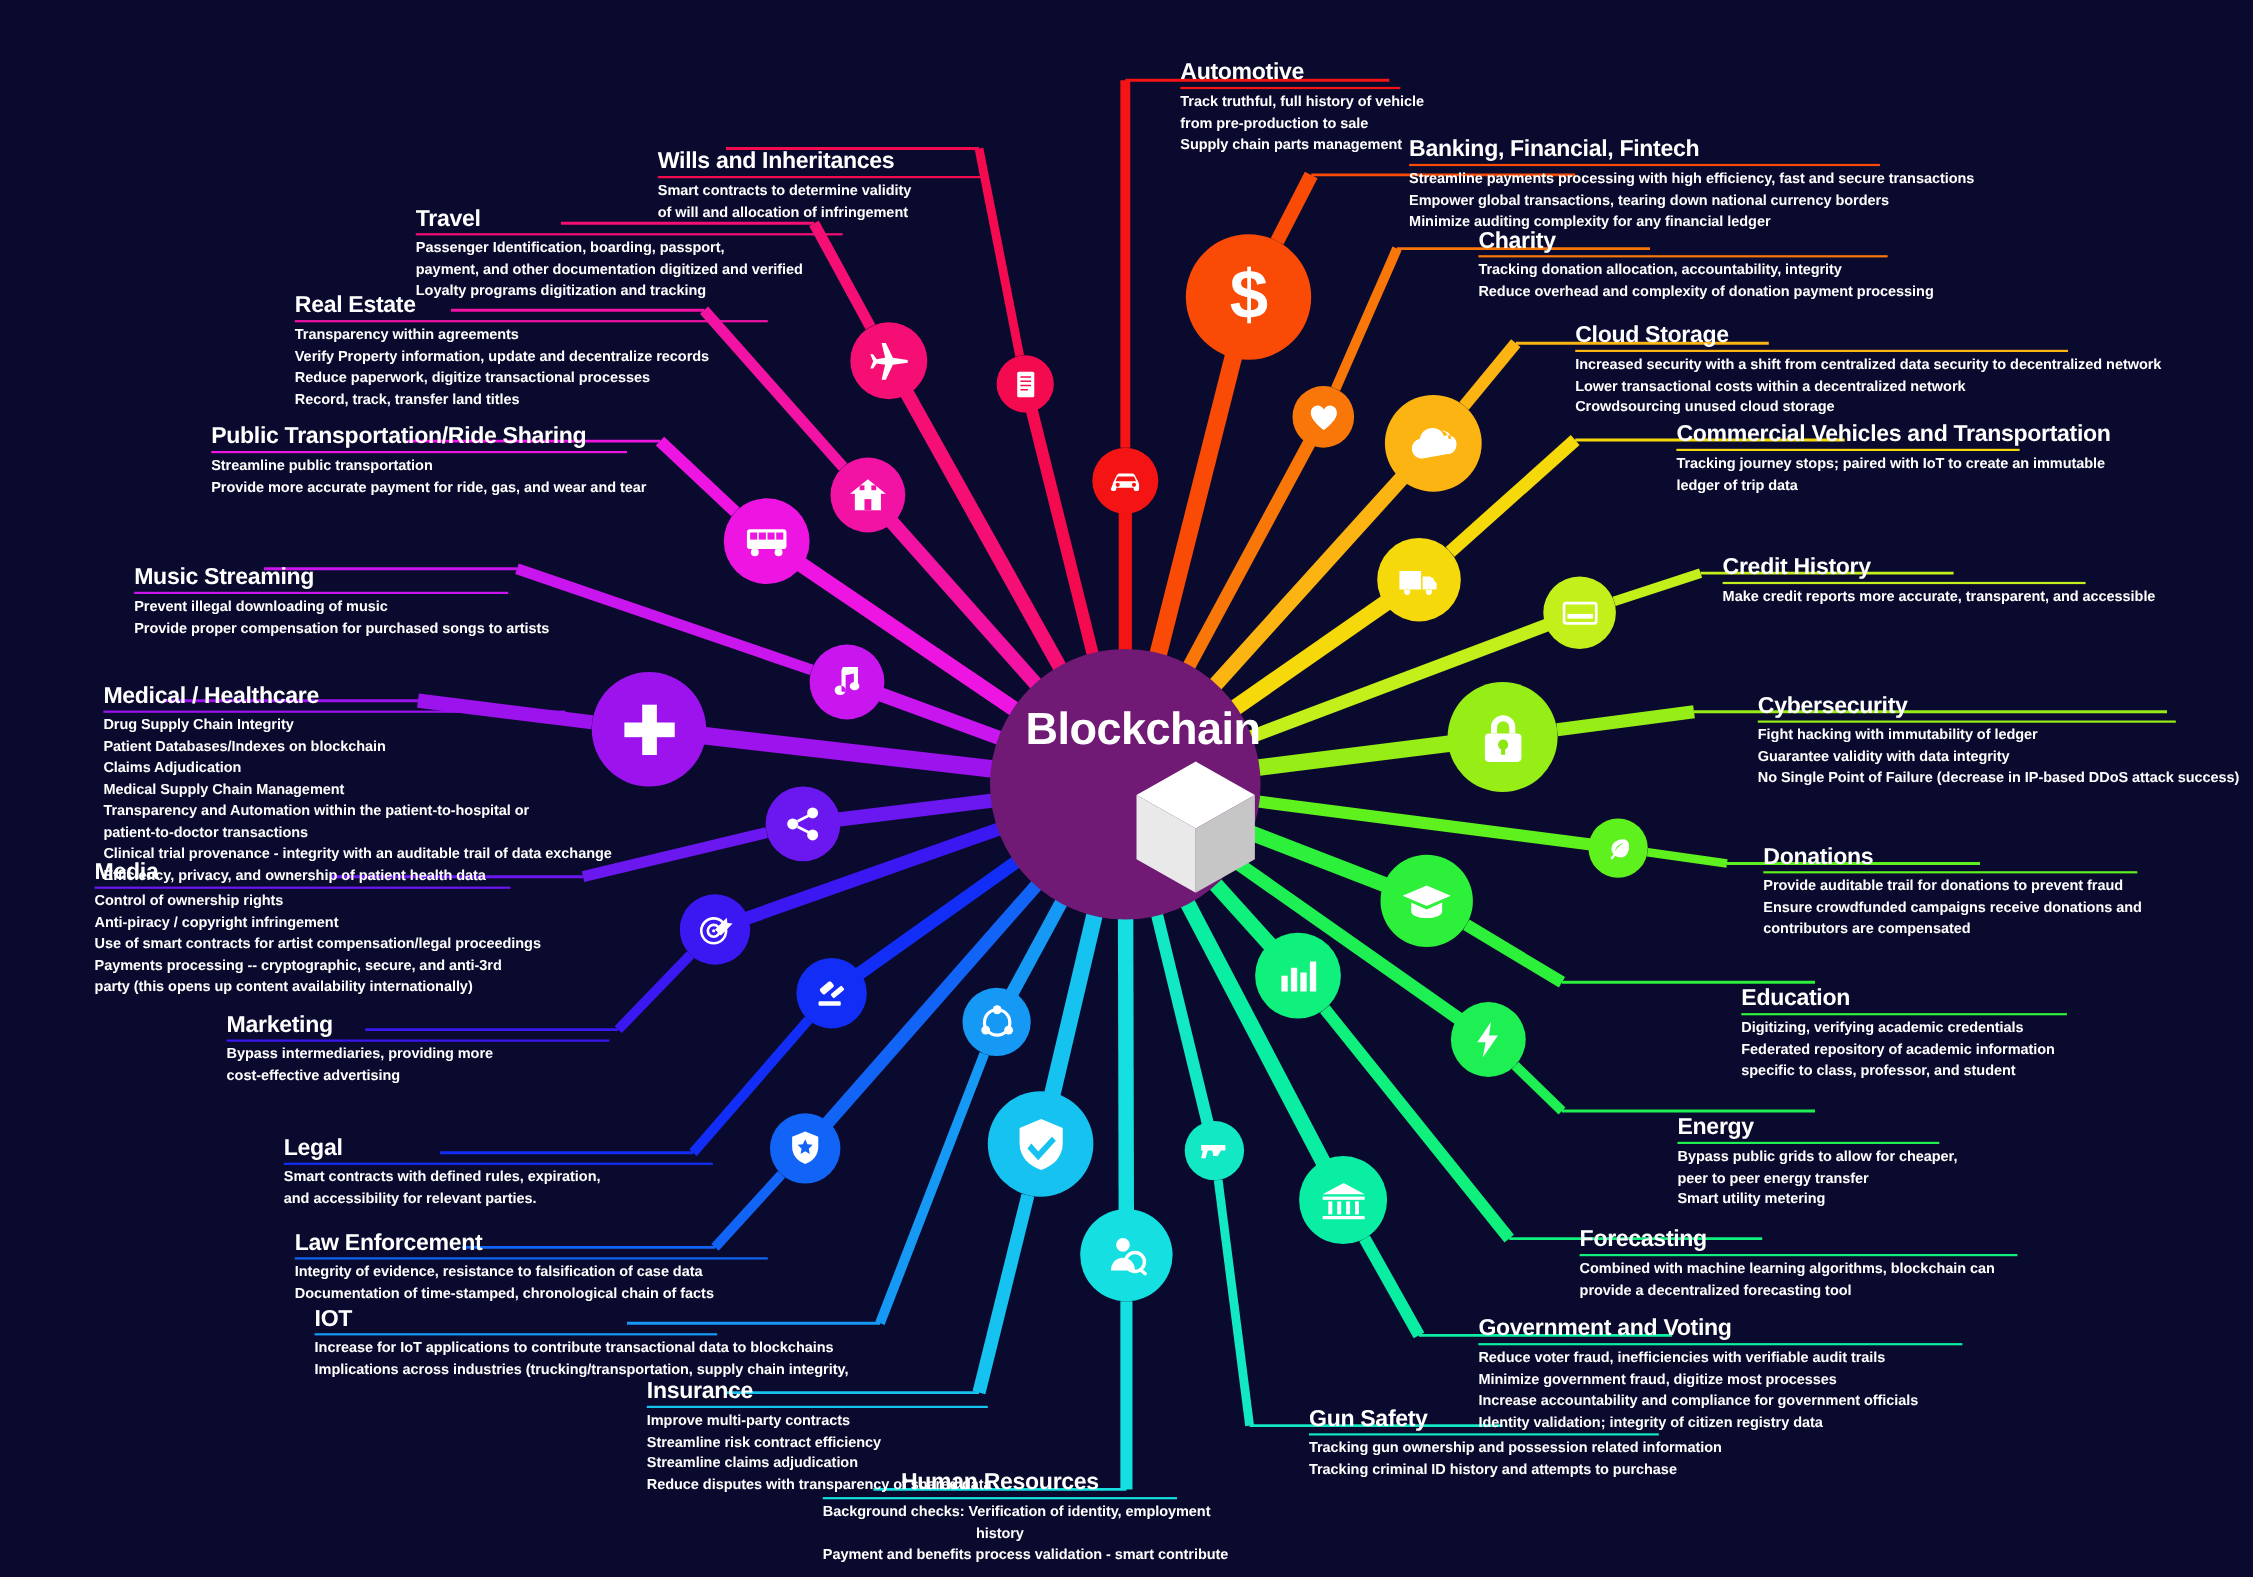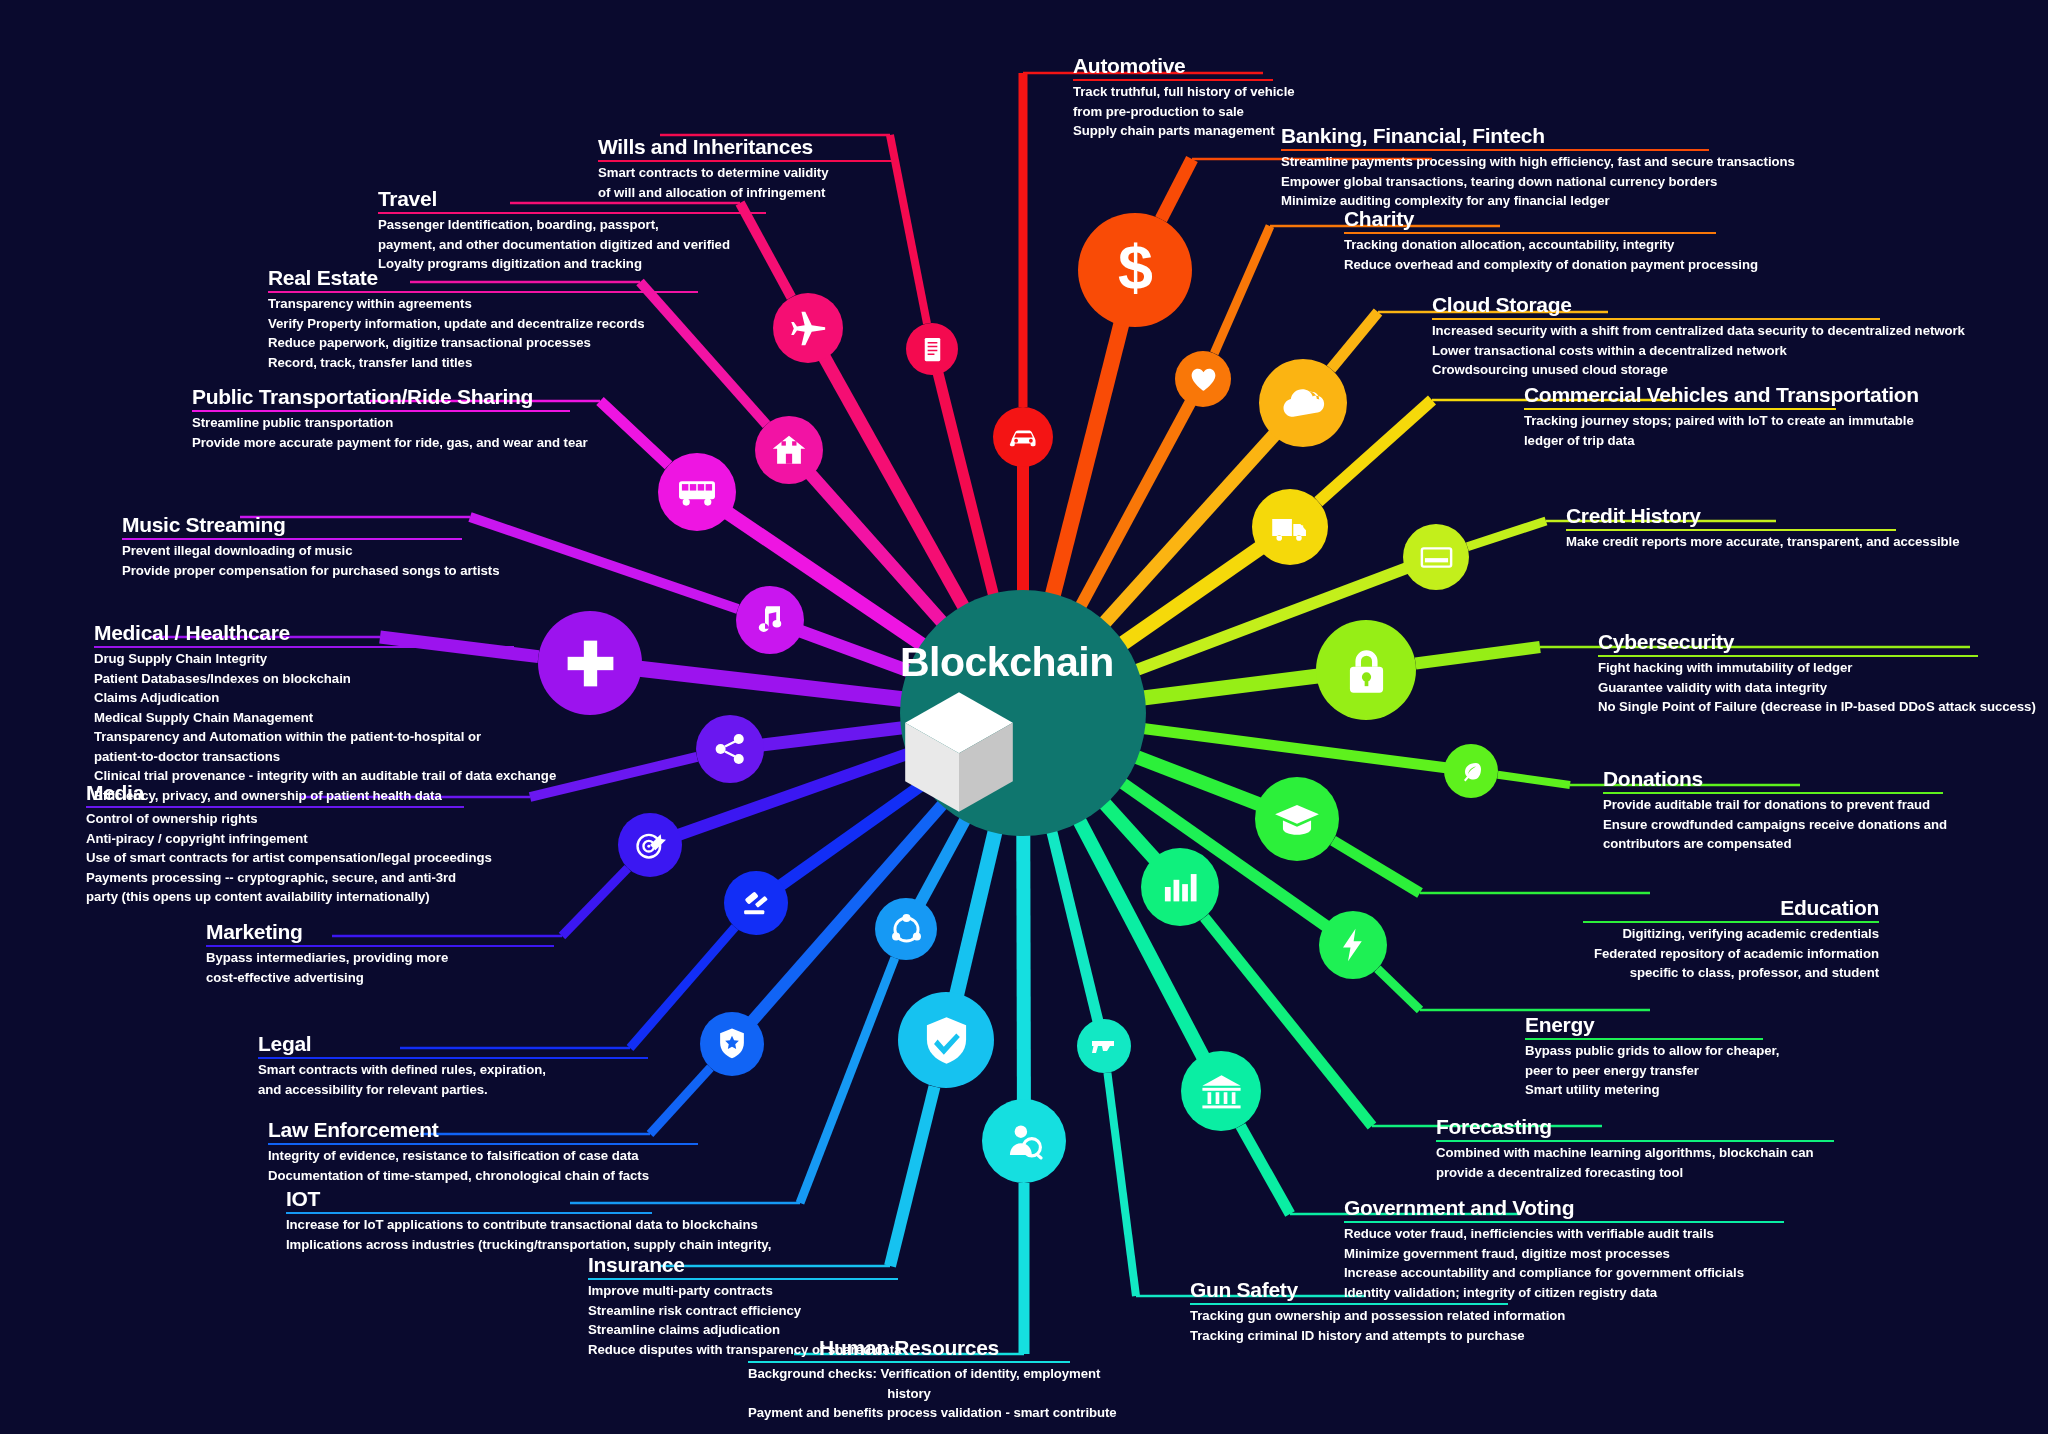--- a/index.html
+++ b/index.html
@@ -18,22 +18,22 @@
   .lbl .rule{height:2px;width:100%;}
   .lbl .d{
     font-size:13.2px;font-weight:bold;line-height:1.33;
     letter-spacing:-0.05px;padding-top:2px;white-space:nowrap;
   }
   .lbl.right{text-align:left;}
   .lbl.left{text-align:left;}
   .node-icon{position:absolute;display:flex;align-items:center;justify-content:center;}
   .hub{
     position:absolute;border-radius:50%;
-    display:flex;flex-direction:column;align-items:flex-start;justify-content:center;
-    background:#0f766e;
+    display:flex;flex-direction:column;align-items:flex-end;justify-content:center;
+    background:#701a75;
   }
   .hub-title{
     color:#fff;font-size:41px;font-weight:bold;letter-spacing:-0.5px;
     margin-top:26px;margin-bottom:4px;
   }
 </style>
 </head>
 <body>
 
 <div id="canvas">
@@ -346,21 +346,21 @@
         <div class="d">Guarantee validity with data integrity</div>
         <div class="d">No Single Point of Failure (decrease in IP-based DDoS attack success)</div>
       </div>
       <div class="lbl right" style="left: 1603px; top: 768px; width: 340px;">
         <div class="t">Donations</div>
         <div class="rule" style="background: rgb(94, 241, 29);"></div>
         <div class="d">Provide auditable trail for donations to prevent fraud</div>
         <div class="d">Ensure crowdfunded campaigns receive donations and</div>
         <div class="d">contributors are compensated</div>
       </div>
-      <div class="lbl right" style="left: 1583px; top: 897px; width: 296px; text-align: right;">
+      <div class="lbl right" style="left: 1583px; top: 897px; width: 296px;">
         <div class="t">Education</div>
         <div class="rule" style="background: rgb(44, 240, 58);"></div>
         <div class="d">Digitizing, verifying academic credentials</div>
         <div class="d">Federated repository of academic information</div>
         <div class="d">specific to class, professor, and student</div>
       </div>
       <div class="lbl right" style="left: 1525px; top: 1014px; width: 238px;">
         <div class="t">Energy</div>
         <div class="rule" style="background: rgb(30, 240, 84);"></div>
         <div class="d">Bypass public grids to allow for cheaper,</div>

